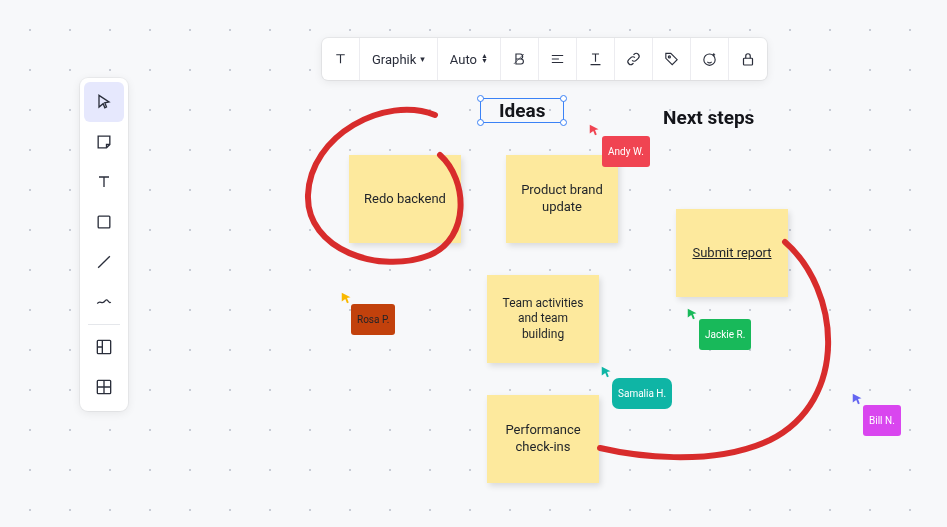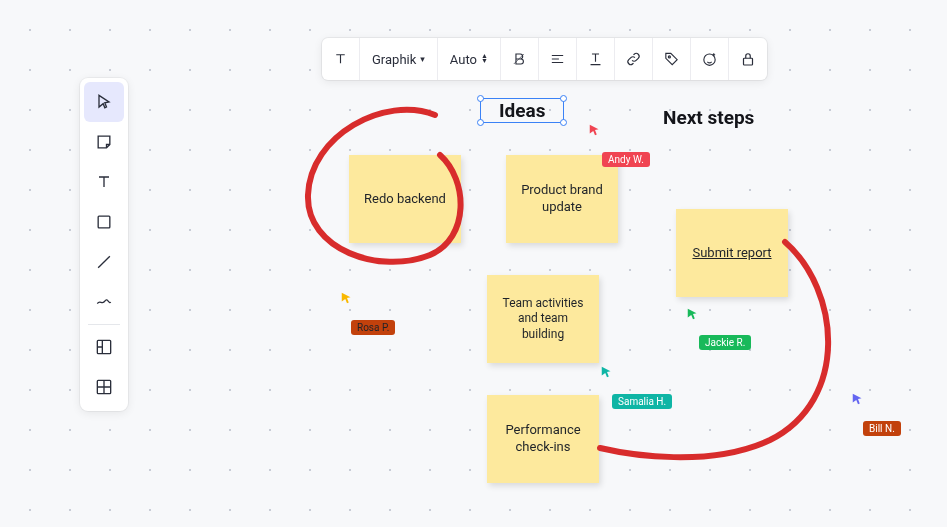--- a/index.html
+++ b/index.html
@@ -106,25 +106,24 @@
     background: #fff;
     border: 1px solid #3b82f6;
     border-radius: 50%;
   }
 
   .user-cursor { position: absolute; }
   .user-cursor svg { width: 14px; height: 14px; display:block; }
   .user-label {
     position: absolute;
     font-size: 10px;
-    padding: 2px 6px;
+    padding: 10px 6px;
     border-radius: 3px;
     color: #fff;
     white-space: nowrap;
-    margin-top: 16px;
   }
 
   .scribble { position: absolute; pointer-events: none; }
 </style>
 </head>
 <body>
 
 <div class="toolbar-vertical">
   <div class="tool-btn active">
     <svg viewBox="0 0 24 24">
@@ -284,20 +283,20 @@
       <path d="M2 2l10 5-4 1 2 5-2 1-2-5-4 3z" fill="#18b95a"></path>
     </svg>
 </div>
 <div class="user-label" style="left:699px; top:319px; background:#18b95a;">Jackie R.</div>
 
 <div class="user-cursor" style="left:600px; top:365px;">
   <svg viewBox="0 0 16 16">
       <path d="M2 2l10 5-4 1 2 5-2 1-2-5-4 3z" fill="#0fb5a5"></path>
     </svg>
 </div>
-<div class="user-label" style="left:612px; top:378px; background:#0fb5a5;">Samalia H.</div>
+<div class="user-label" style="left:612px; top:378px; background:#0fb5a5;border-radius:7px;">Samalia H.</div>
 
 <div class="user-cursor" style="left:851px; top:392px;">
   <svg viewBox="0 0 16 16">
       <path d="M2 2l10 5-4 1 2 5-2 1-2-5-4 3z" fill="#6466f1"></path>
     </svg>
 </div>
-<div class="user-label" style="left:863px; top:405px; background:#c2410c;">Bill N.</div>
+<div class="user-label" style="left:863px; top:405px; background:#d946ef;">Bill N.</div>
 
 </body></html>

